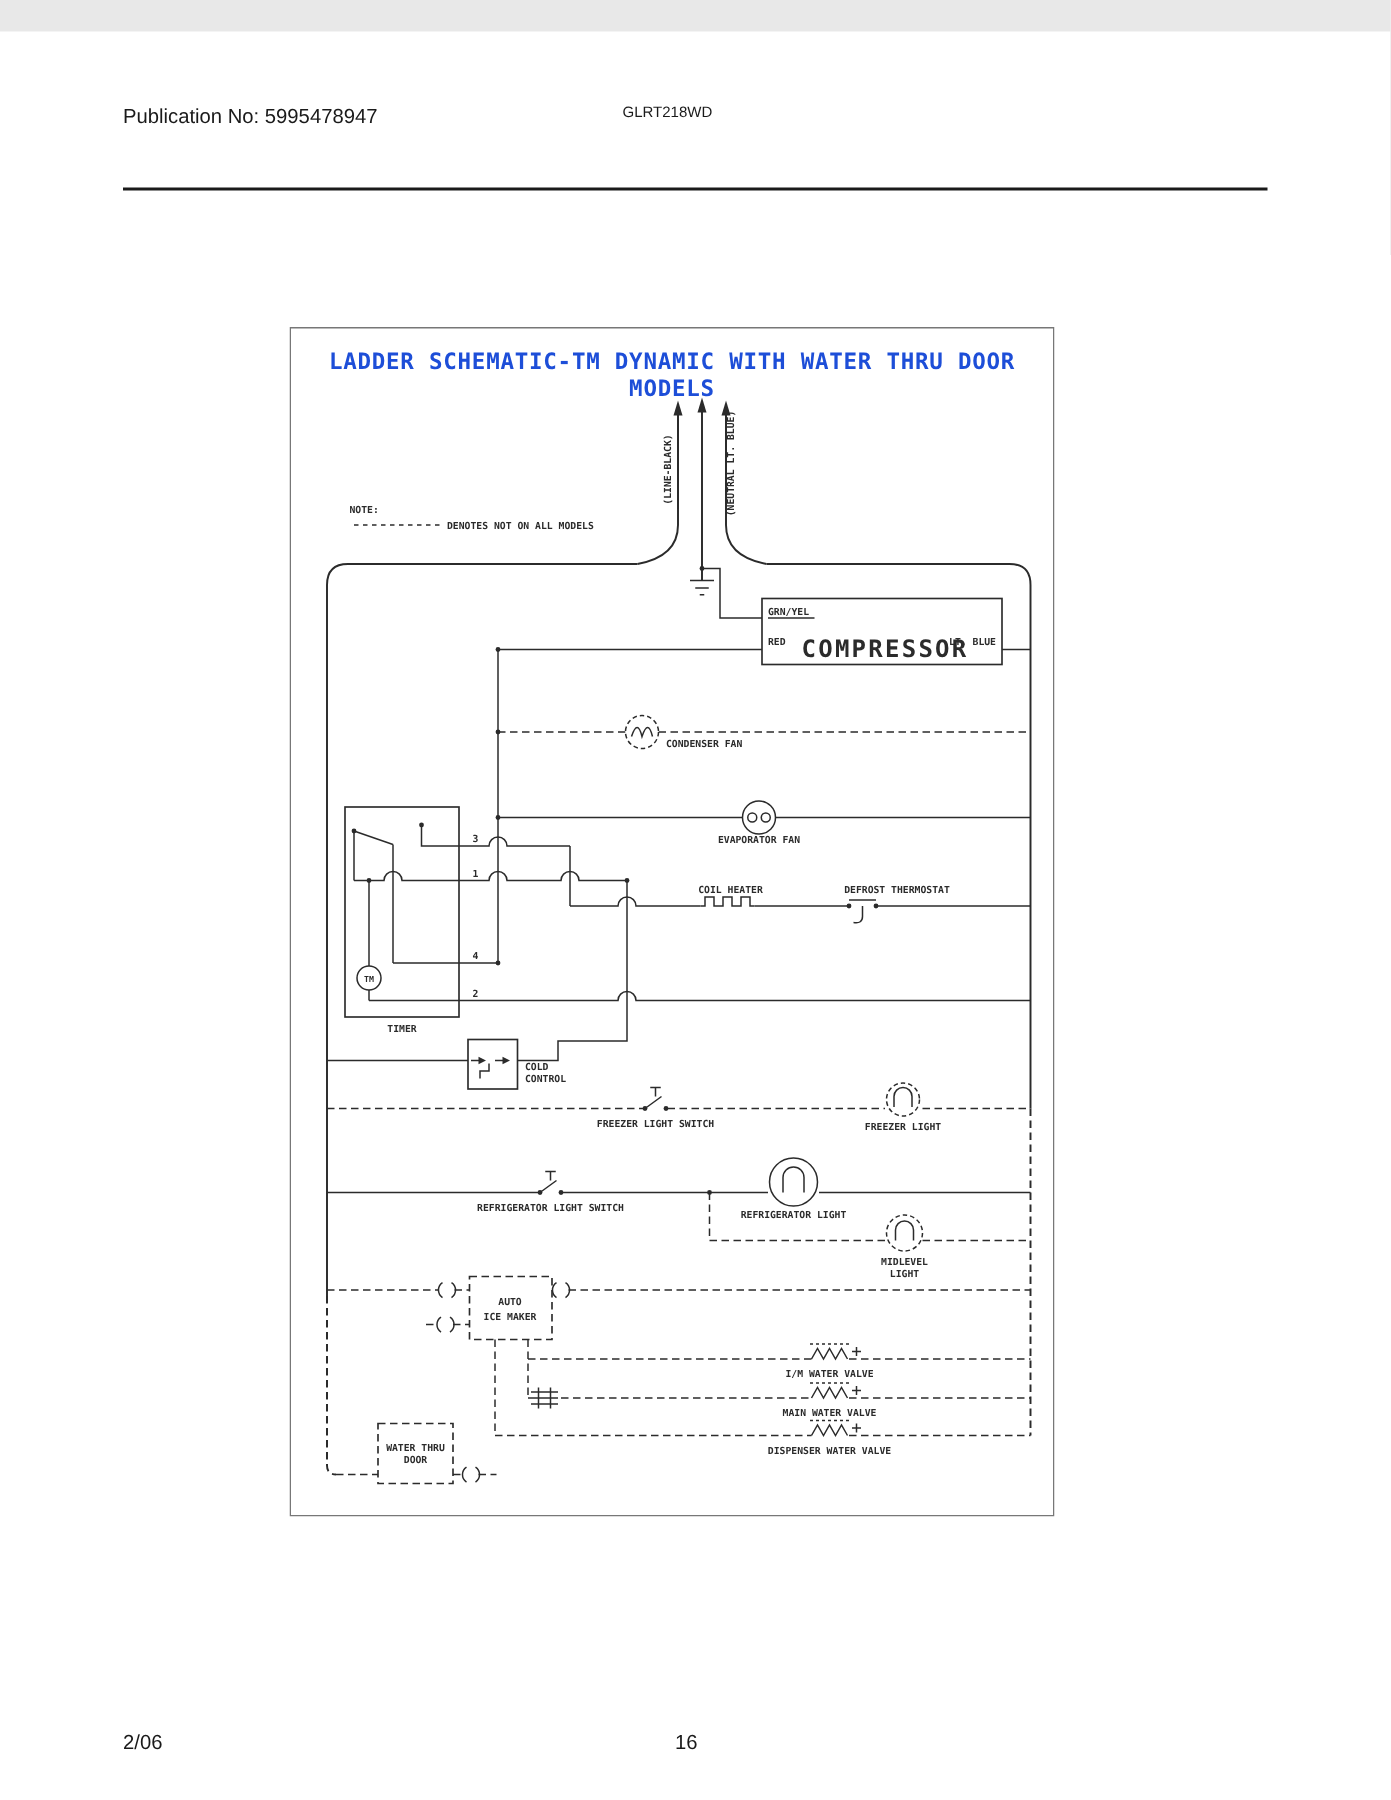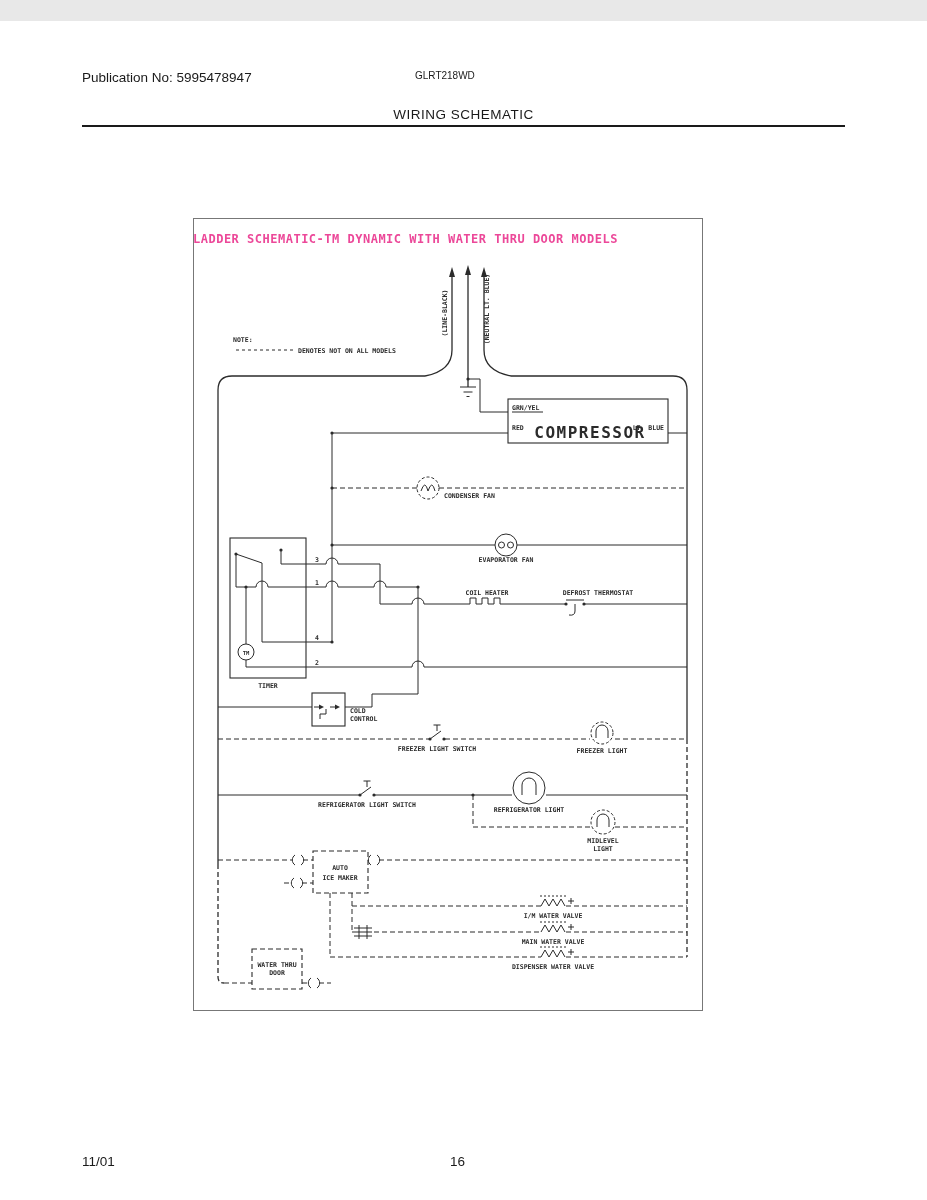--- a/index.html
+++ b/index.html
@@ -6,41 +6,40 @@
   .page{position:relative;width:927px;height:1200px;background:#ffffff;overflow:hidden;
         font-family:"Liberation Sans",sans-serif;color:#1a1a1a;margin-top:21px;}
   .hdr-pub{position:absolute;left:82px;top:49px;font-size:13.5px;}
   .hdr-model{position:absolute;left:415px;top:49px;font-size:10px;}
   .hdr-section{position:absolute;left:0;right:0;top:86px;text-align:center;font-size:13.5px;letter-spacing:.5px;}
   .hdr-rule{position:absolute;left:82px;top:104px;width:763px;height:2px;background:#1a1a1a;}
   .ftr-date{position:absolute;left:82px;top:1133px;font-size:13.5px;}
   .ftr-page{position:absolute;left:450px;top:1133px;font-size:13.5px;text-align:right;}
   .frame{position:absolute;left:193px;top:197px;width:510px;height:793px;}
   .frame svg{position:absolute;left:0;top:0;}
-  .diag-title{position:absolute;left:0;right:0;top:14px;text-align:left;
-        font-family:"DejaVu Sans Mono",monospace;font-weight:700;font-size:12px;letter-spacing:.5px;color:#ec4899;}
+  .diag-title{position:absolute;left:0;right:0;top:14px;text-align:center;
+        font-family:"DejaVu Sans Mono",monospace;font-weight:700;font-size:15px;letter-spacing:.5px;color:#1d4ed8;}
   svg text{fill:#2b2b2b;font-family:"DejaVu Sans Mono",monospace;}
   .lbl{font-size:6.5px;font-weight:600;}
   .big{font-size:16px;font-weight:700;letter-spacing:1.5px;}
   .wire{stroke:#2b2b2b;stroke-width:1;fill:none;}
   .wire2{stroke:#2b2b2b;stroke-width:1.3;fill:none;}
   .dash{stroke-dasharray:5,3;}
   .dash2{stroke-dasharray:2,2;}
   .dot{fill:#2b2b2b;stroke:none;}
   .sym{fill:#ffffff;stroke:#2b2b2b;stroke-width:1;}
   .box{fill:none;stroke:#2b2b2b;stroke-width:1.1;}
 </style>
 </head>
 <body>
 
 <div class="page">
 
   <div class="hdr-pub">Publication No: 5995478947</div>
   <div class="hdr-model">GLRT218WD</div>
-  <div class="hdr-section">WIRING SCHEMATIC</div>
   <div class="hdr-rule"></div>
 
   <div class="frame">
     <div class="diag-title">LADDER SCHEMATIC-TM DYNAMIC WITH WATER THRU DOOR MODELS</div>
 
     <svg width="510" height="793" viewBox="193 197 510 793">
 
       <rect x="193.5" y="197.5" width="509" height="792" fill="none" stroke="#777" stroke-width="1"></rect>
 
       <g>
@@ -234,16 +233,16 @@
         <text class="lbl" x="277" y="946" text-anchor="middle">WATER THRU</text>
         <text class="lbl" x="277" y="954" text-anchor="middle">DOOR</text>
         <path class="wire dash" d="M302,962 H309"></path>
         <path class="wire" d="M311,957 a6,6 0 0 0 0,10 M317,957 a6,6 0 0 1 0,10"></path>
         <path class="wire dash" d="M319,962 H331"></path>
       </g>
 
     </svg>
   </div>
 
-  <div class="ftr-date">11/01</div>
+  <div class="ftr-date">2/06</div>
   <div class="ftr-page">16</div>
 
 </div>
 
 </body></html>

